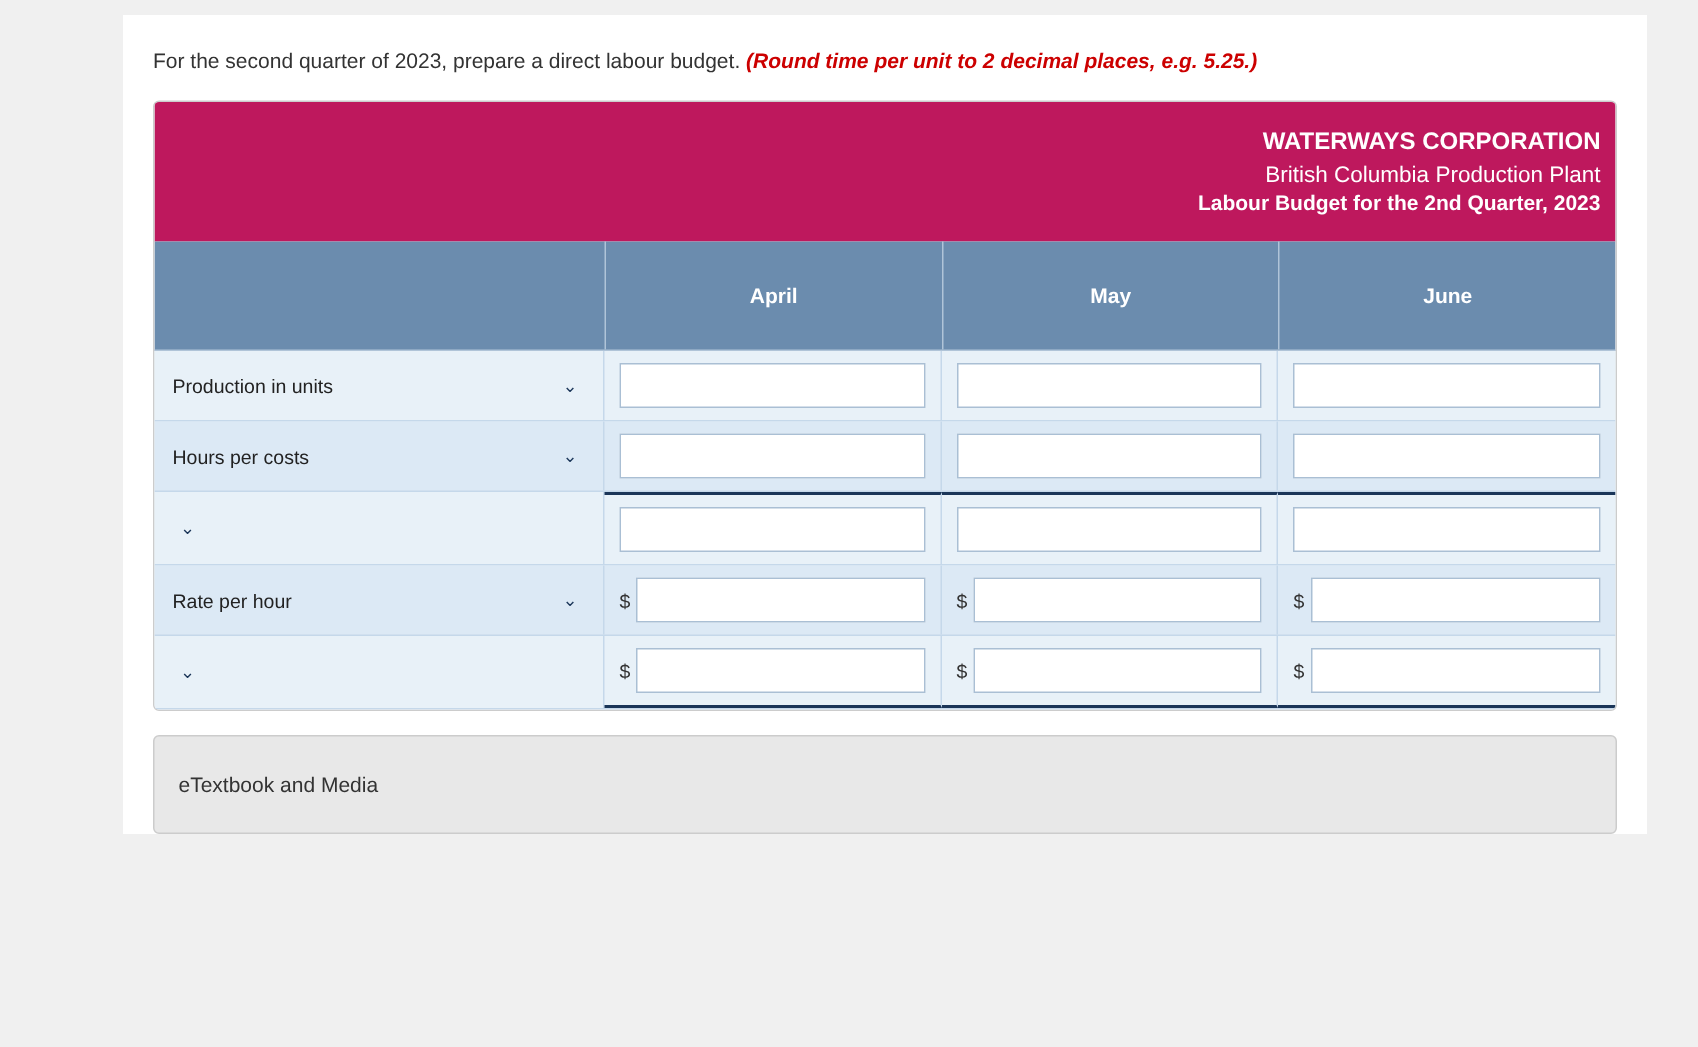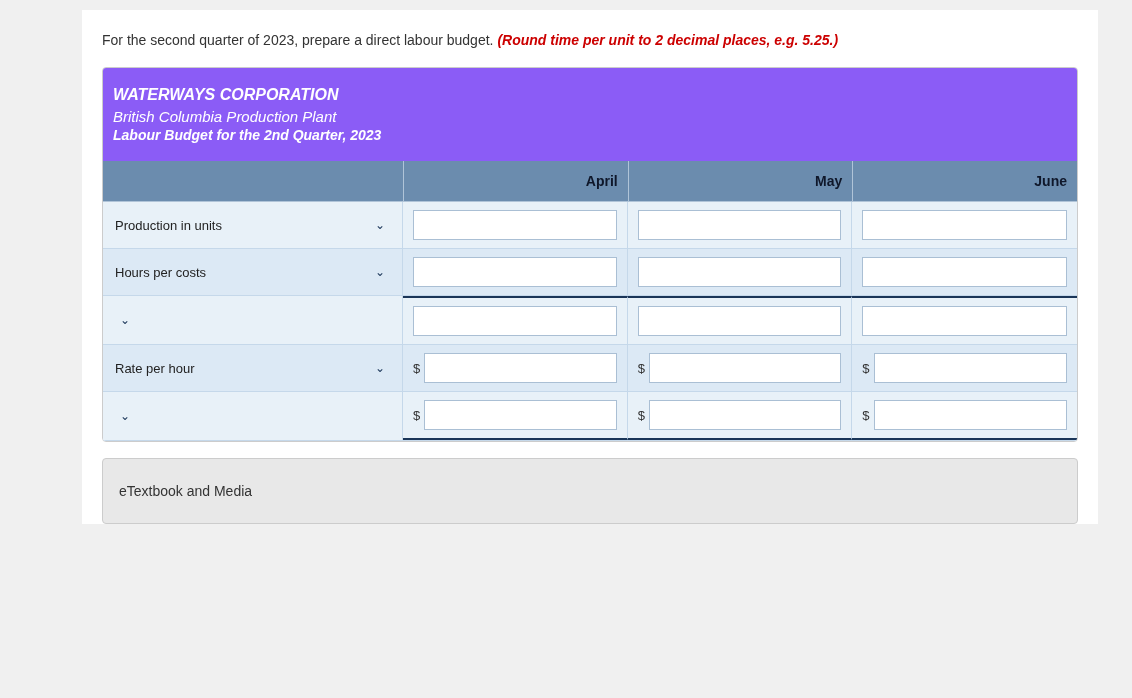--- a/index.html
+++ b/index.html
@@ -29,25 +29,24 @@
       font-style: italic;
       font-weight: bold;
     }
     .budget-table-wrapper {
       border: 1px solid #ccc;
       border-radius: 4px;
       overflow: hidden;
       margin-bottom: 16px;
     }
     .table-header {
-      background: #8b5cf6;
+      background: #be185d;
       color: #ffffff;
-      text-align: left;
+      text-align: right;
       padding: 18px 10px;
-      font-style: italic;
     }
     .table-header .company-name {
       font-size: 16px;
       font-weight: bold;
       margin-bottom: 4px;
     }
     .table-header .sub-title {
       font-size: 15px;
       font-weight: normal;
       margin-bottom: 2px;
@@ -56,25 +55,25 @@
       font-size: 14px;
       font-weight: bold;
     }
     .col-headers {
       display: grid;
       grid-template-columns: 300px 1fr 1fr 1fr;
       background: #6b8cae;
       border-bottom: 1px solid #b0c4d8;
     }
     .col-header-cell {
-      padding: 12px 10px;
-      text-align: right;
-      font-size: 14px;
-      font-weight: bold;
-      color: #0f172a;
+      padding: 28px 10px;
+      text-align: center;
+      font-size: 14px;
+      font-weight: bold;
+      color: #ffffff;
       border-left: 1px solid #b0c4d8;
     }
     .col-header-cell:first-child {
       border-left: none;
     }
     .data-rows {
       background: #dce9f5;
     }
     .data-row {
       display: grid;

